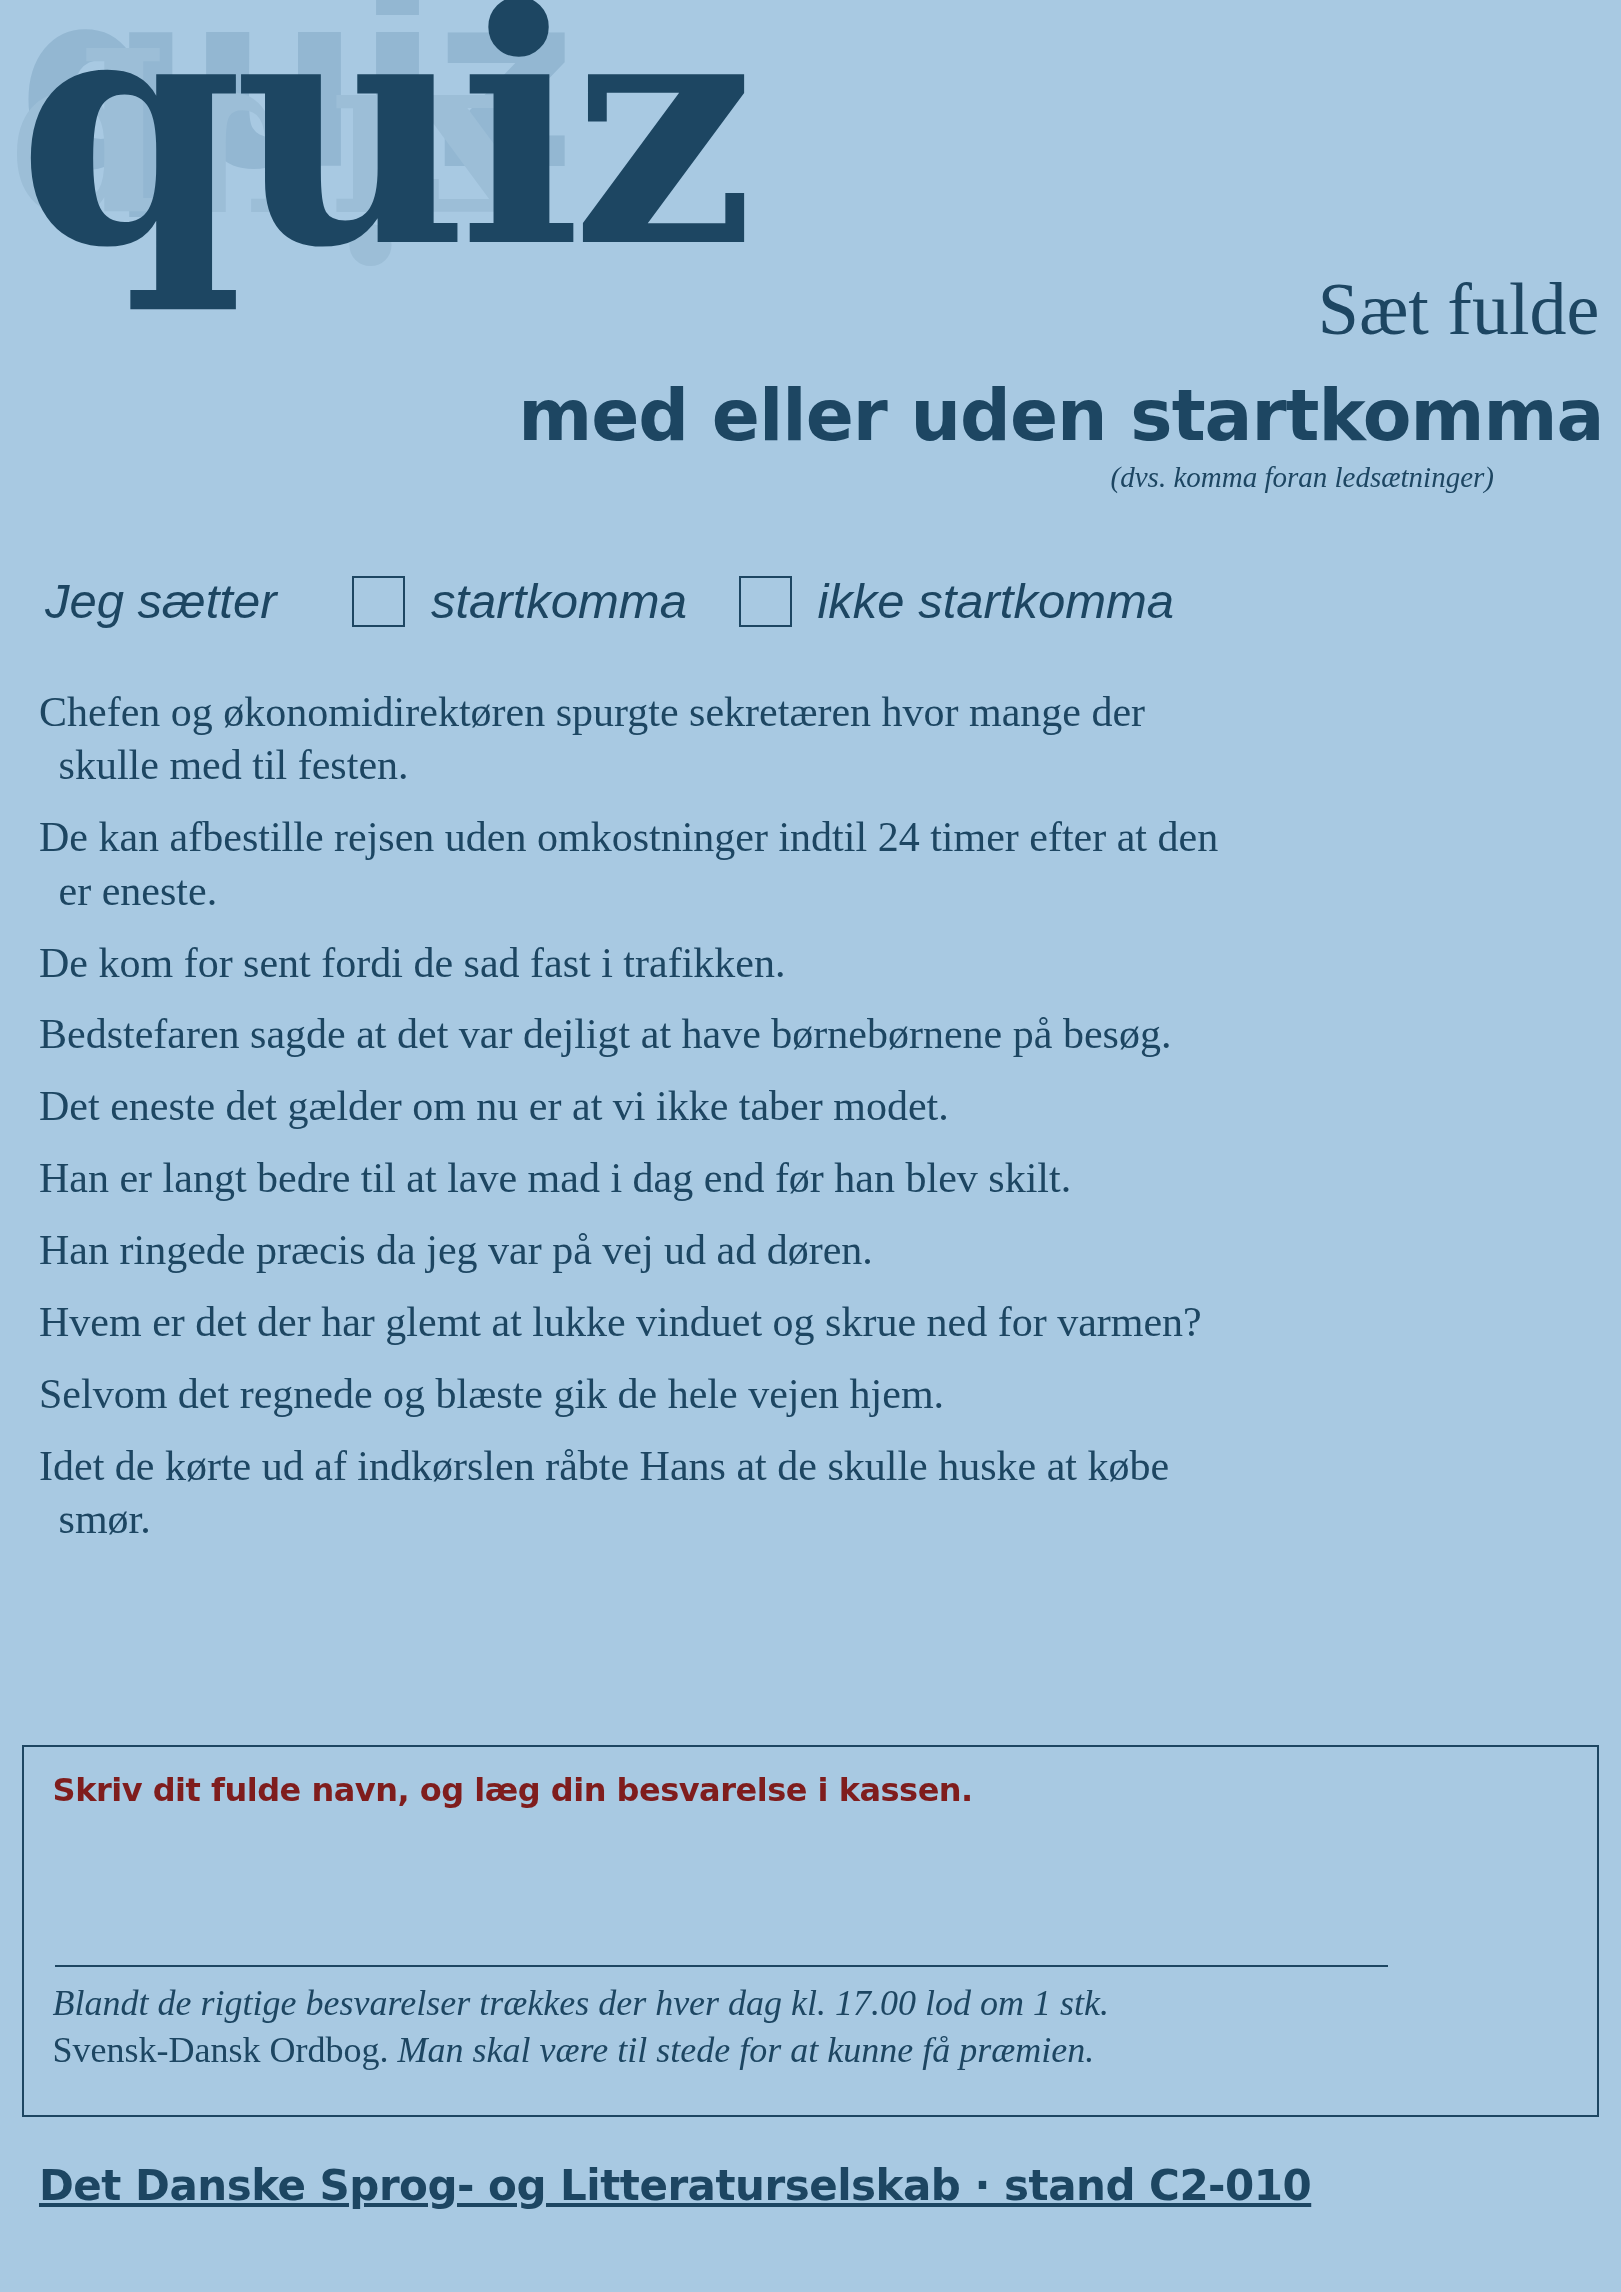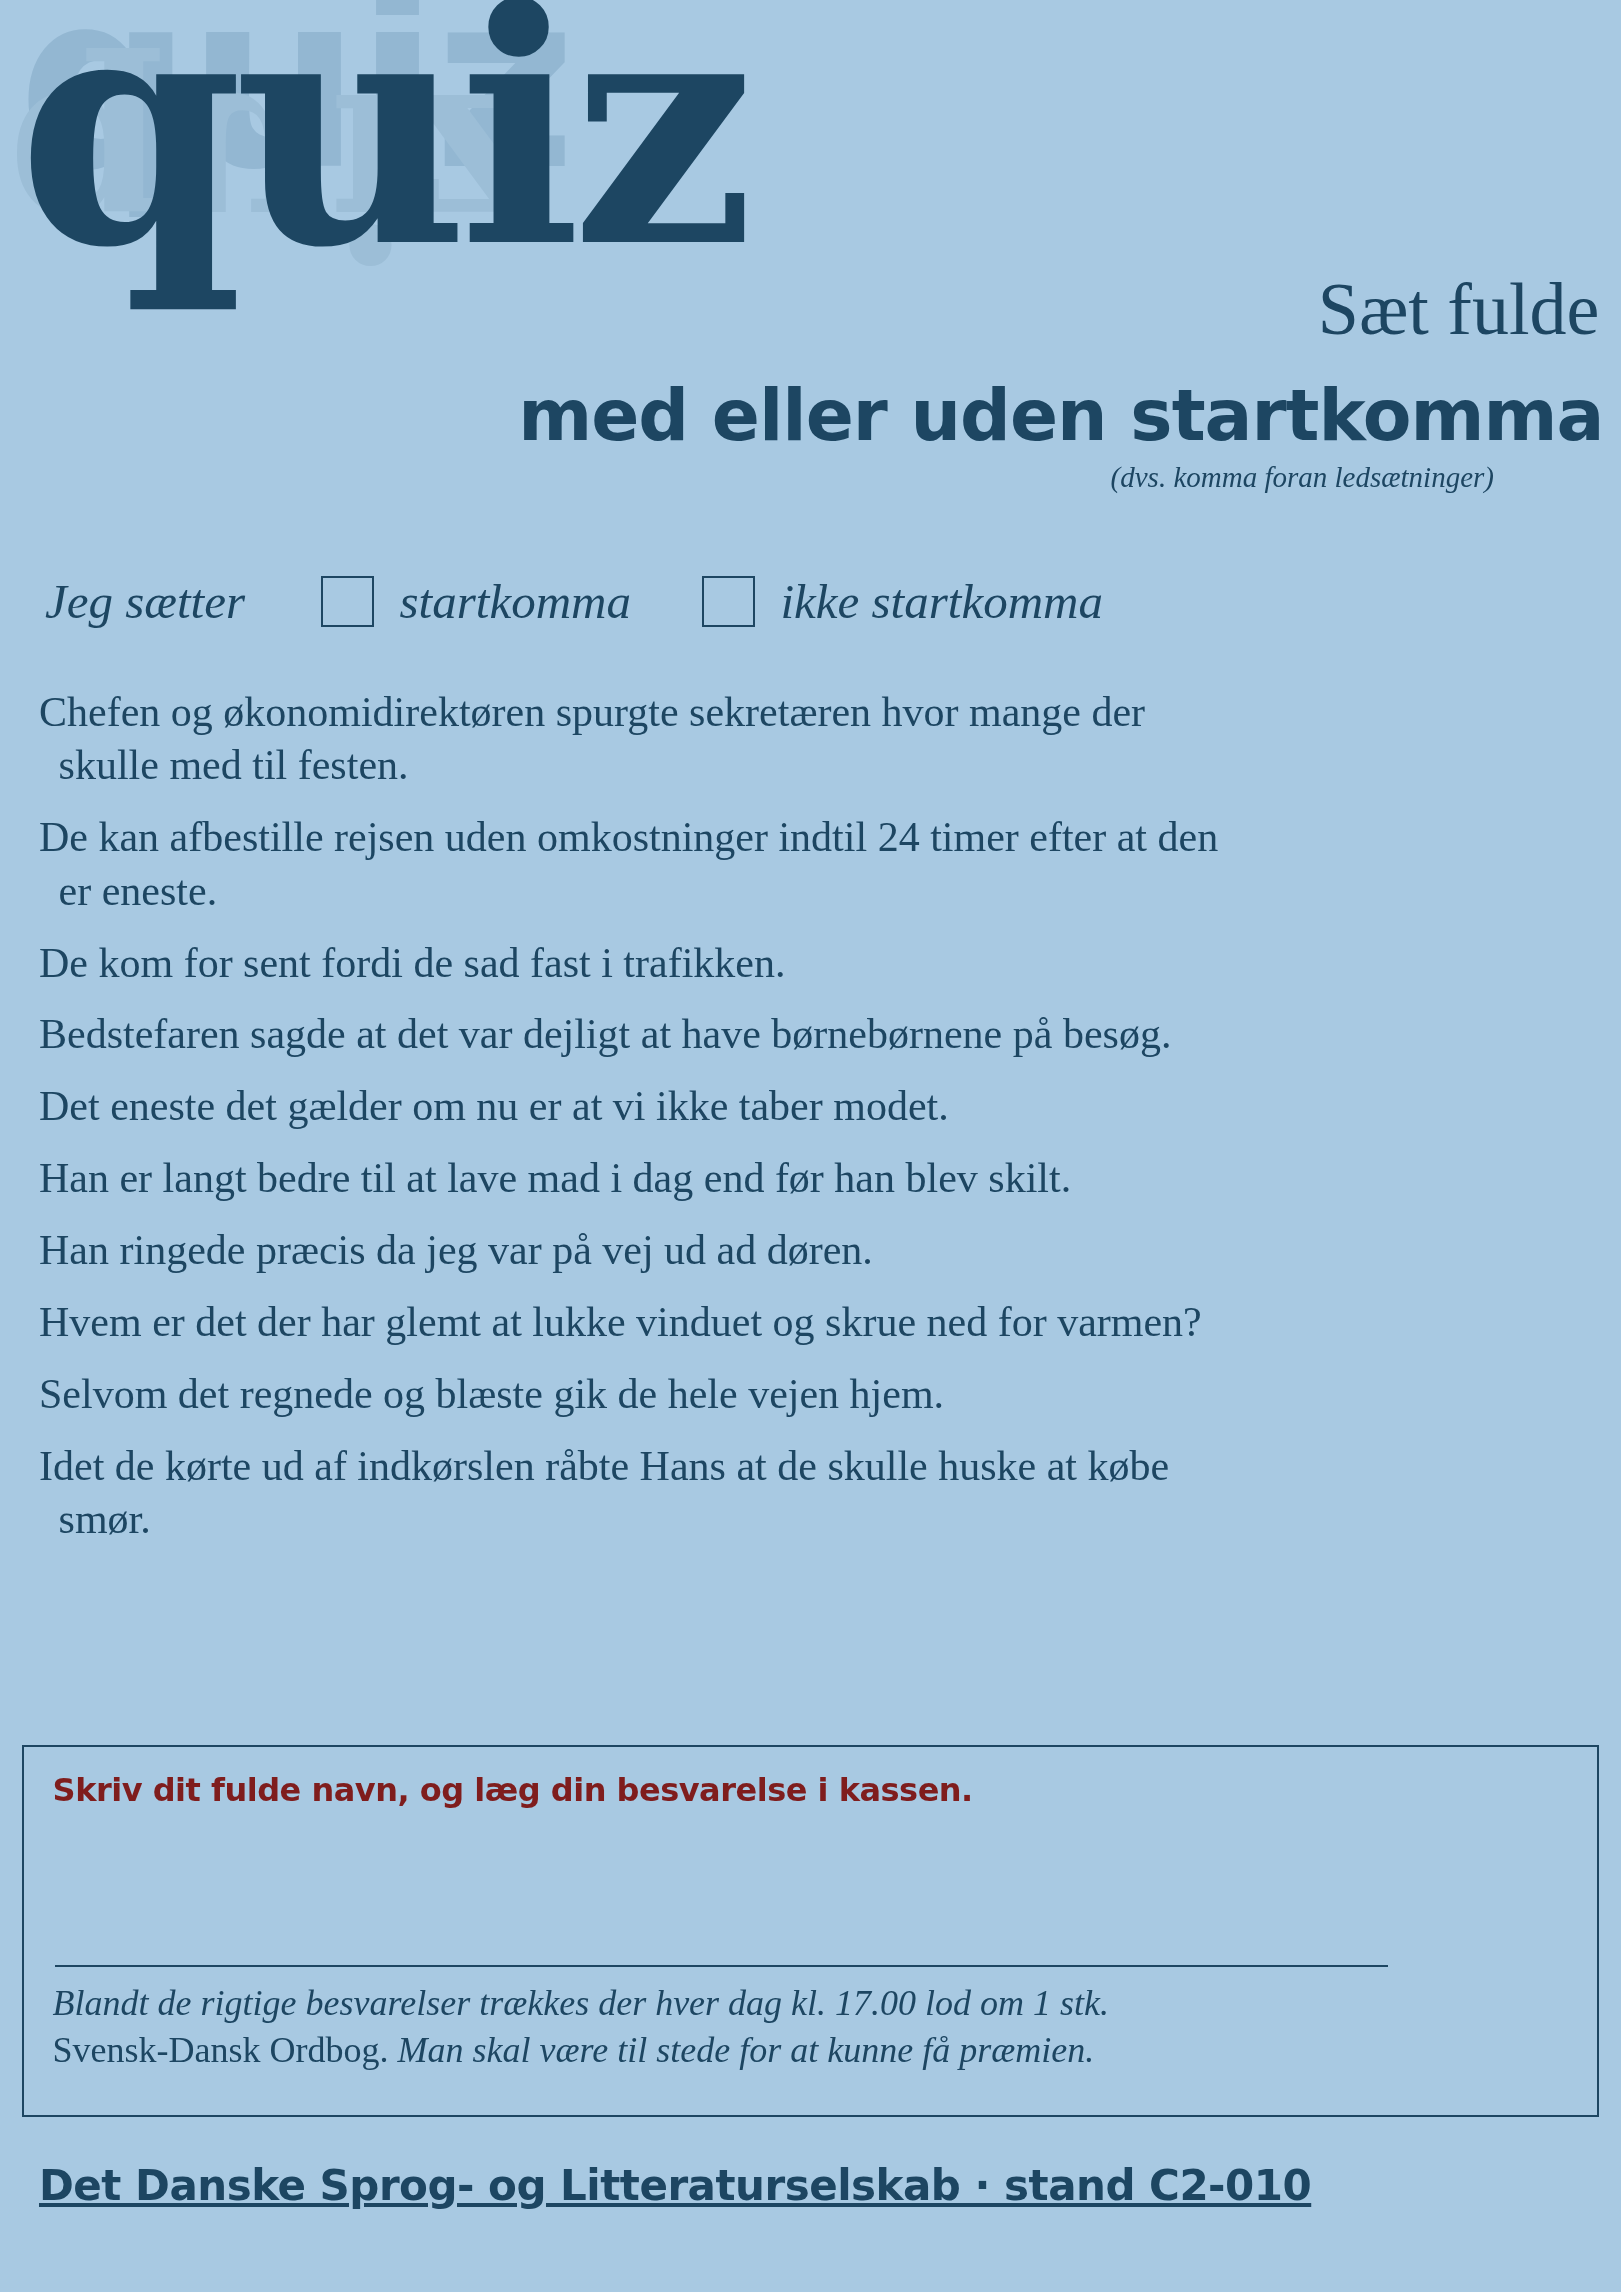--- a/index.html
+++ b/index.html
@@ -104,34 +104,34 @@
     white-space: nowrap;
   }
 
   
   .choice-row {
     position: absolute;
     left: 45px;
     top: 573px;
     display: flex;
     align-items: center;
-    font-family: Liberation Serif, serif;
+    font-family: Liberation Sans, sans-serif;
     font-style: italic;
     font-size: 49px;
   }
   .choice-lead { margin-right: 76px; }
   .checkbox {
     width: 49px;
     height: 47px;
     border: 2.9px solid #1d4662;
     background: transparent;
     display: inline-block;
     margin-right: 25.5px;
   }
-  .choice-label { margin-right: 71px; }
+  .choice-label { margin-right: 52px; }
   .choice-label:last-child { margin-right: 0; text-align: center; }
 
   
   .sentences {
     position: absolute;
     left: 39px;
     right: 35px;
     top: 686px;
   }
   .sentence {

